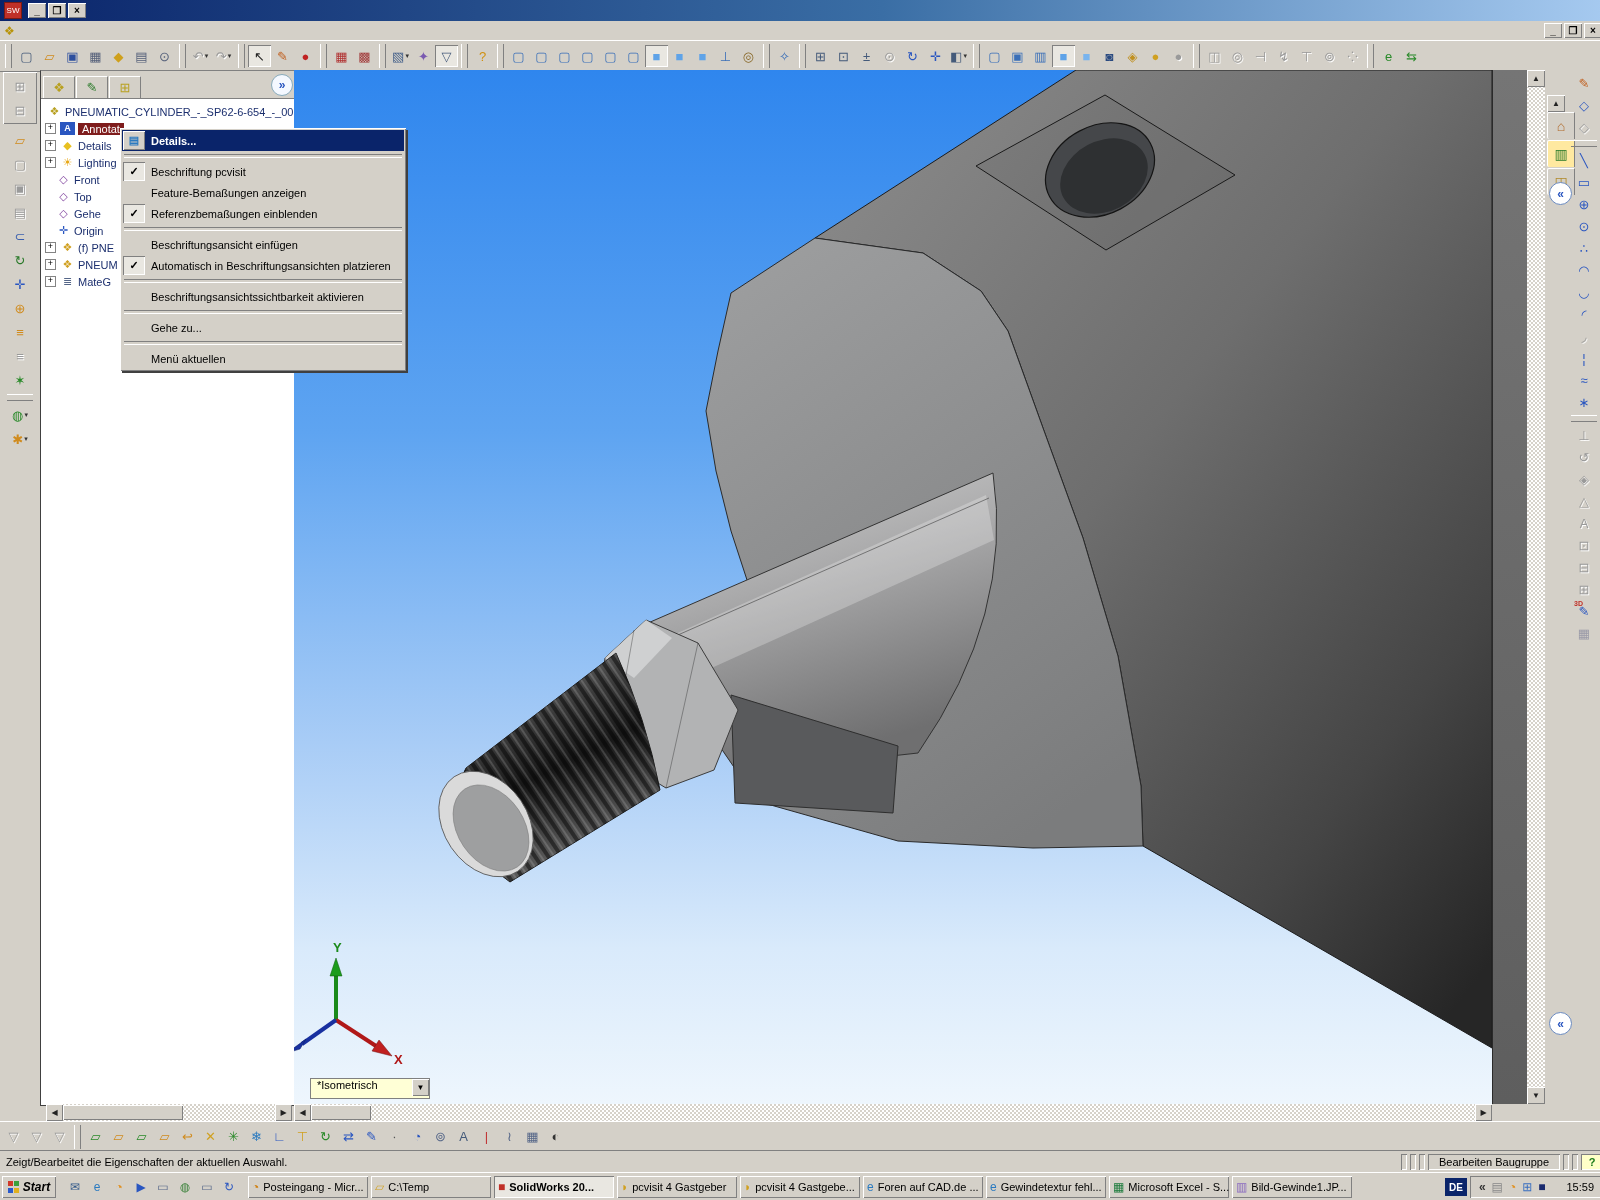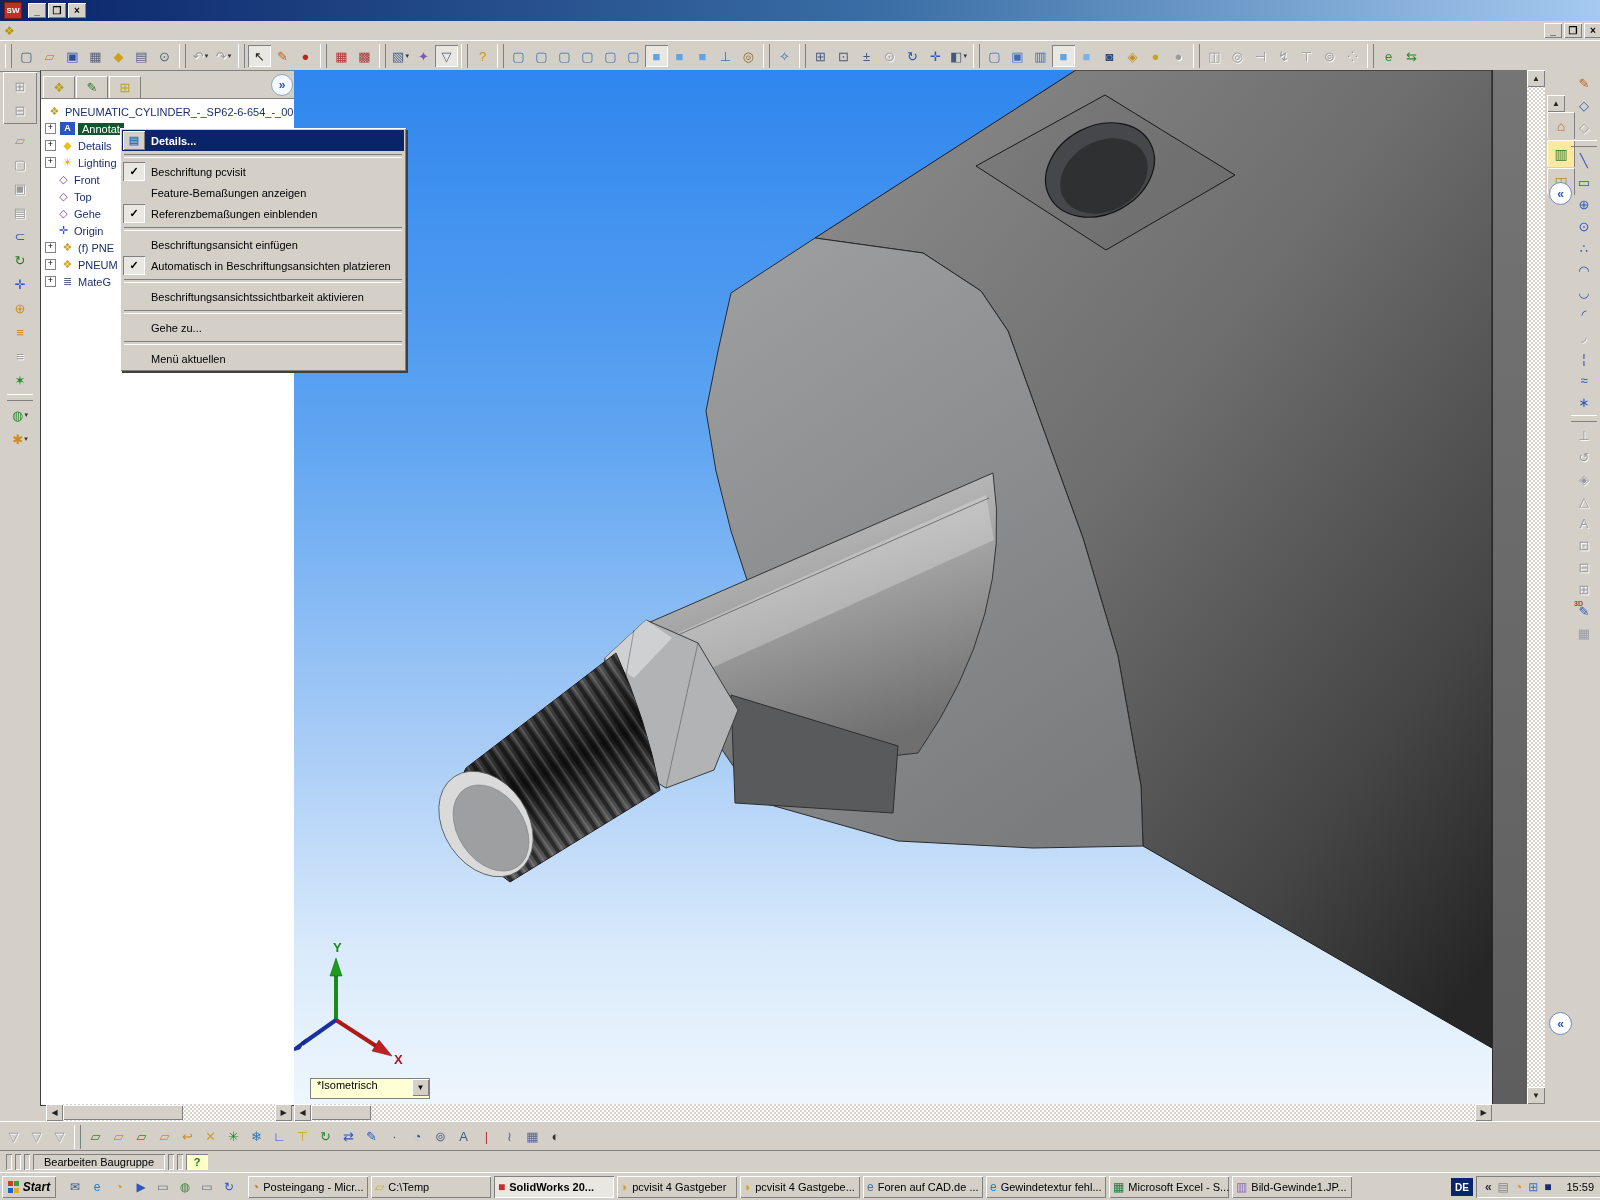--- a/index.html
+++ b/index.html
@@ -5,21 +5,21 @@
   html,body{margin:0;padding:0}
   body{width:1600px;height:1200px;position:relative;overflow:hidden;
        background:#d4d0c8;font-family:"Liberation Sans",sans-serif;font-size:11px;color:#000}
   .abs{position:absolute}
   .raised{box-shadow:inset 1px 1px 0 #fff, inset -1px -1px 0 #808080}
   .raised2{box-shadow:inset 1px 1px 0 #fff, inset -1px -1px 0 #404040, inset 2px 2px 0 #e8e6e0, inset -2px -2px 0 #808080}
   .sunken{box-shadow:inset 1px 1px 0 #808080, inset -1px -1px 0 #fff}
   
   #titlebar{left:0;top:0;width:1600px;height:21px;background:linear-gradient(90deg,#0a246a,#3a6ea5 55%,#a6caf0);
             display:flex;align-items:center;padding:0 2px;color:#fff}
-  #titlebar .appicon{width:16px;height:15px;background:#c03028;color:#fff;font-weight:bold;font-size:8px;
+  #titlebar .appicon{width:16px;height:15px;background:#c03028;color:#fff;font-weight:normal;font-size:8px;
             display:flex;align-items:center;justify-content:center;margin:0 4px 0 2px;border:1px solid #7a1a14}
   #titlebar .ttl{font-weight:bold;font-size:12px;white-space:nowrap;overflow:hidden;flex:1}
   .winbtn{width:18px;height:15px;background:#d4d0c8;color:#000;display:flex;align-items:center;justify-content:center;
           font-size:10px;font-weight:bold;margin-left:2px;font-family:"Liberation Sans",sans-serif}
   
   #menubar{left:0;top:21px;width:1600px;height:19px;display:flex;align-items:center;padding-left:2px}
   #menubar .docicon{width:15px;height:14px;color:#b8940a;font-size:12px;line-height:14px;text-align:center;margin-right:3px}
   #menubar .spacer{flex:1}
   
   #toolbar-top{left:0;top:40px;width:1600px;height:30px;display:flex;align-items:center;padding-left:2px;
@@ -43,21 +43,21 @@
         background:#d4d0c8;border:1px solid #808080;border-bottom:none;border-top-color:#fff;border-left-color:#fff}
   .ttab-overflow{margin-left:auto;width:20px;height:20px;border-radius:50%;background:#f4f8ff;color:#2a56c0;border:1px solid #8ab;
         display:flex;align-items:center;justify-content:center;font-weight:bold;font-size:12px;margin-bottom:2px}
   #tree{padding:4px 0 0 4px}
   .trow{height:17px;display:flex;align-items:center;white-space:nowrap;overflow:hidden}
   .plus{width:9px;height:9px;border:1px solid #848484;background:#fff;color:#000;font-size:9px;line-height:7px;text-align:center;
         margin-right:4px;flex:none}
   .noplus{width:11px;flex:none}
   .tico{width:15px;height:13px;font-size:11px;line-height:13px;text-align:center;margin-right:3px;flex:none}
   .tlabel{color:#1c2f6e}
-  .tlabel.sel{background:#14532d;color:#fff;padding:0 4px}
+  .tlabel.sel{background:#7f1d1d;color:#fff;padding:0 4px}
   
   #viewport{left:294px;top:70px;width:1198px;height:1034px;background:#2f86ee;box-shadow:inset 1px 1px 0 #404040}
   #viewport svg{display:block}
   #view-combo{left:16px;top:1008px;width:118px;height:19px;background:#ffffd6;border:1px solid #808080;
               display:flex;align-items:flex-start}
   #view-combo .vtxt{flex:1;padding-left:6px}
   #view-combo .varrow{width:17px;height:17px;background:#d4d0c8;display:flex;align-items:center;justify-content:center;font-size:8px}
   
   #dark-strip{left:1492px;top:70px;width:35px;height:1034px;background:linear-gradient(180deg,#757575,#5e5e5e);border-left:1px solid #2a2a2a}
   .sb-track{background-image:linear-gradient(45deg,#fff 25%,transparent 25%,transparent 75%,#fff 75%),
@@ -93,21 +93,21 @@
   .flag{width:12px;height:12px;display:grid;grid-template-columns:5px 5px;grid-gap:1px;margin-right:3px}
   .flag i{width:5px;height:5px}
   #quicklaunch{display:flex;align-items:center;margin:0 4px;padding:0 4px}
   #quicklaunch .ql{width:22px;height:20px;display:flex;align-items:center;justify-content:center;font-size:12px}
   .tbtn{width:112px;height:22px;margin-right:3px;display:flex;align-items:center;padding:0 4px;white-space:nowrap;overflow:hidden}
   .tbtn .ti{margin-right:4px;font-size:12px;flex:none}
   .tbtn.active{background:#e9e7e1;font-weight:bold}
   #lang{width:22px;height:18px;background:#0a246a;color:#fff;font-weight:bold;font-size:10px;display:flex;align-items:center;justify-content:center;margin:0 3px 0 auto}
   #tray{height:22px;display:flex;align-items:center;padding:0 8px 0 6px}
   #tray .tri{margin:0 3px;font-size:12px}
-  #tray .time{margin-left:12px}
+  #tray .time{margin-left:18px}
 </style>
 </head>
 <body>
 
 <div id="titlebar" class="abs">
   <div class="appicon">SW</div>
   <div class="winbtn raised">_</div>
   <div class="winbtn raised">❐</div>
   <div class="winbtn raised">×</div>
 </div>
@@ -754,20 +754,21 @@
     </div>
     <div class="tb-btn">
       <span class="g" style="color: rgb(85, 102, 136);">▦</span>
     </div>
     <div class="tb-btn">
       <span class="g" style="color: rgb(51, 51, 51);">◐</span>
     </div>
   </div>
 
 <div id="statusbar" class="abs">
+  <span class="stext">Zeigt/Bearbeitet die Eigenschaften der aktuellen Auswahl.</span>
   <span class="spane tiny sunken"></span>
     <span class="spane tiny sunken"></span>
     <span class="spane tiny sunken"></span>
   <span class="spane sunken" style="min-width:120px">Bearbeiten Baugruppe</span>
   <span class="spane tiny sunken"></span>
     <span class="spane tiny sunken"></span>
   <span class="helppane sunken">?</span>
 </div>
 
 <div id="taskbar" class="abs">

